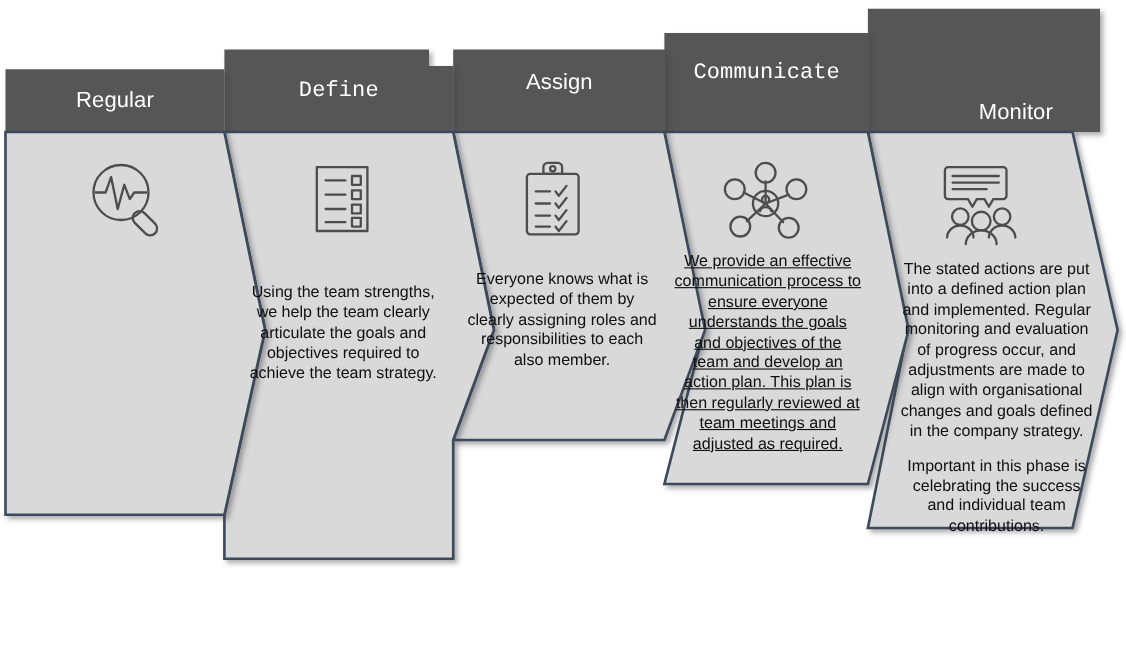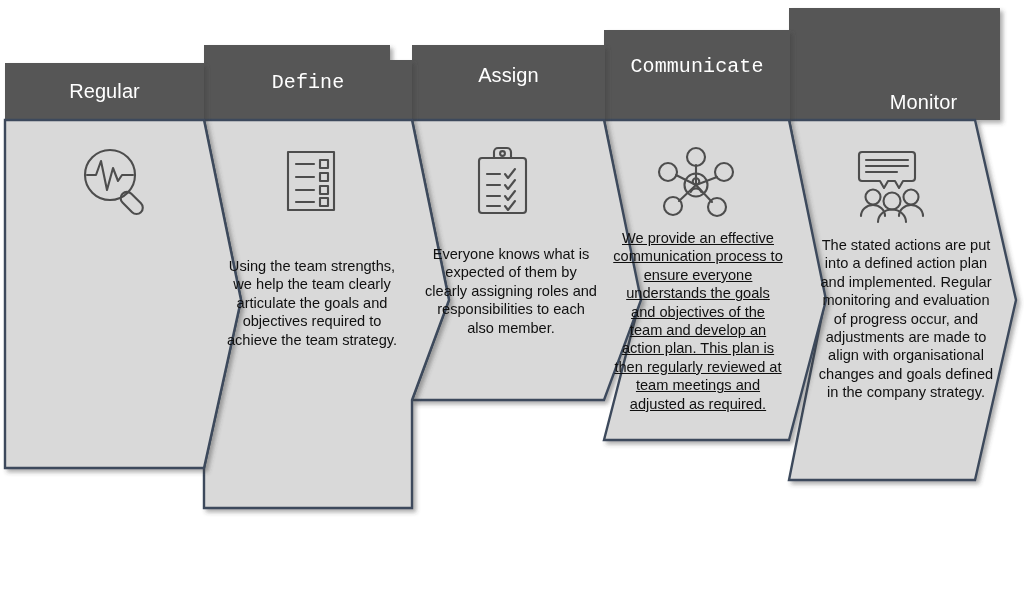--- a/index.html
+++ b/index.html
@@ -159,15 +159,16 @@
     <p>Everyone knows what is expected of them by clearly assigning roles and responsibilities to each also member.</p>
   </div>
 
   <div class="body-text" style="left:613px;top:229px;width:170px;text-decoration:underline;">
     <p>We provide an effective communication process to ensure everyone understands the goals and objectives of the team and develop an action plan.  This plan is then regularly reviewed at team meetings and adjusted as required.</p>
   </div>
   <div class="dot" style="left:613px;top:394px;width:170px;">.</div>
 
   <div class="body-text" style="left:818px;top:236px;width:176px;">
     <p>The stated actions are put into a defined action plan and implemented. Regular monitoring and evaluation of progress occur, and adjustments are made to align with organisational changes and goals defined in the company strategy.</p>
+    <p>Important in this phase is celebrating the success and individual team contributions.</p>
   </div>
 
 </div>
 
 </body></html>

